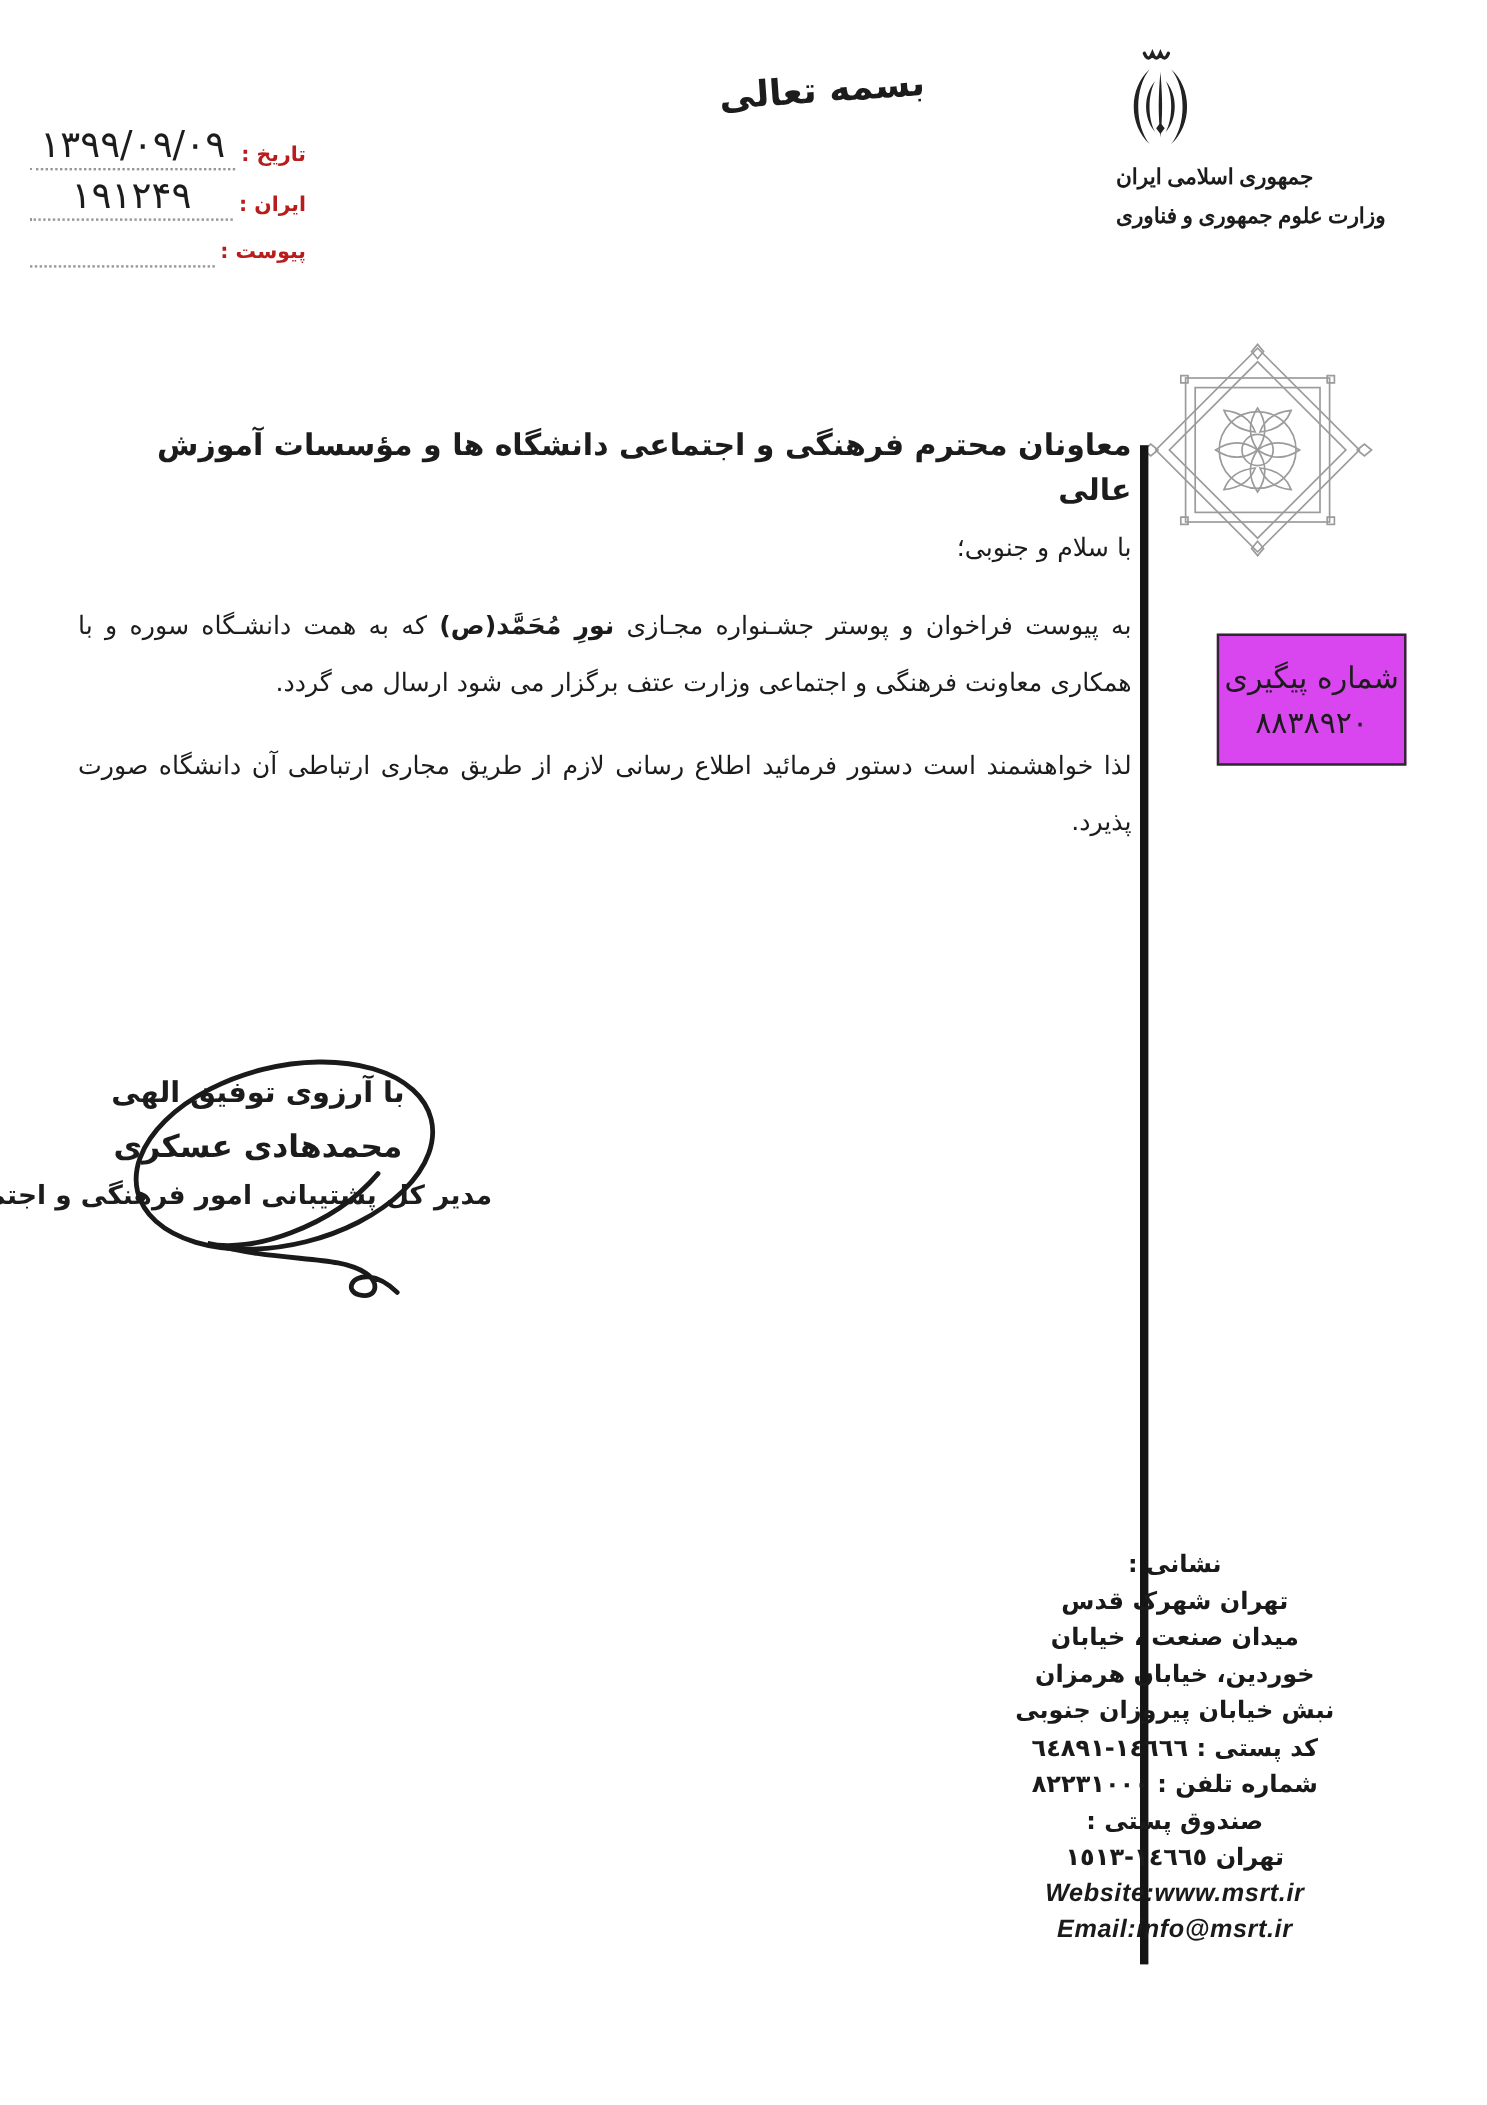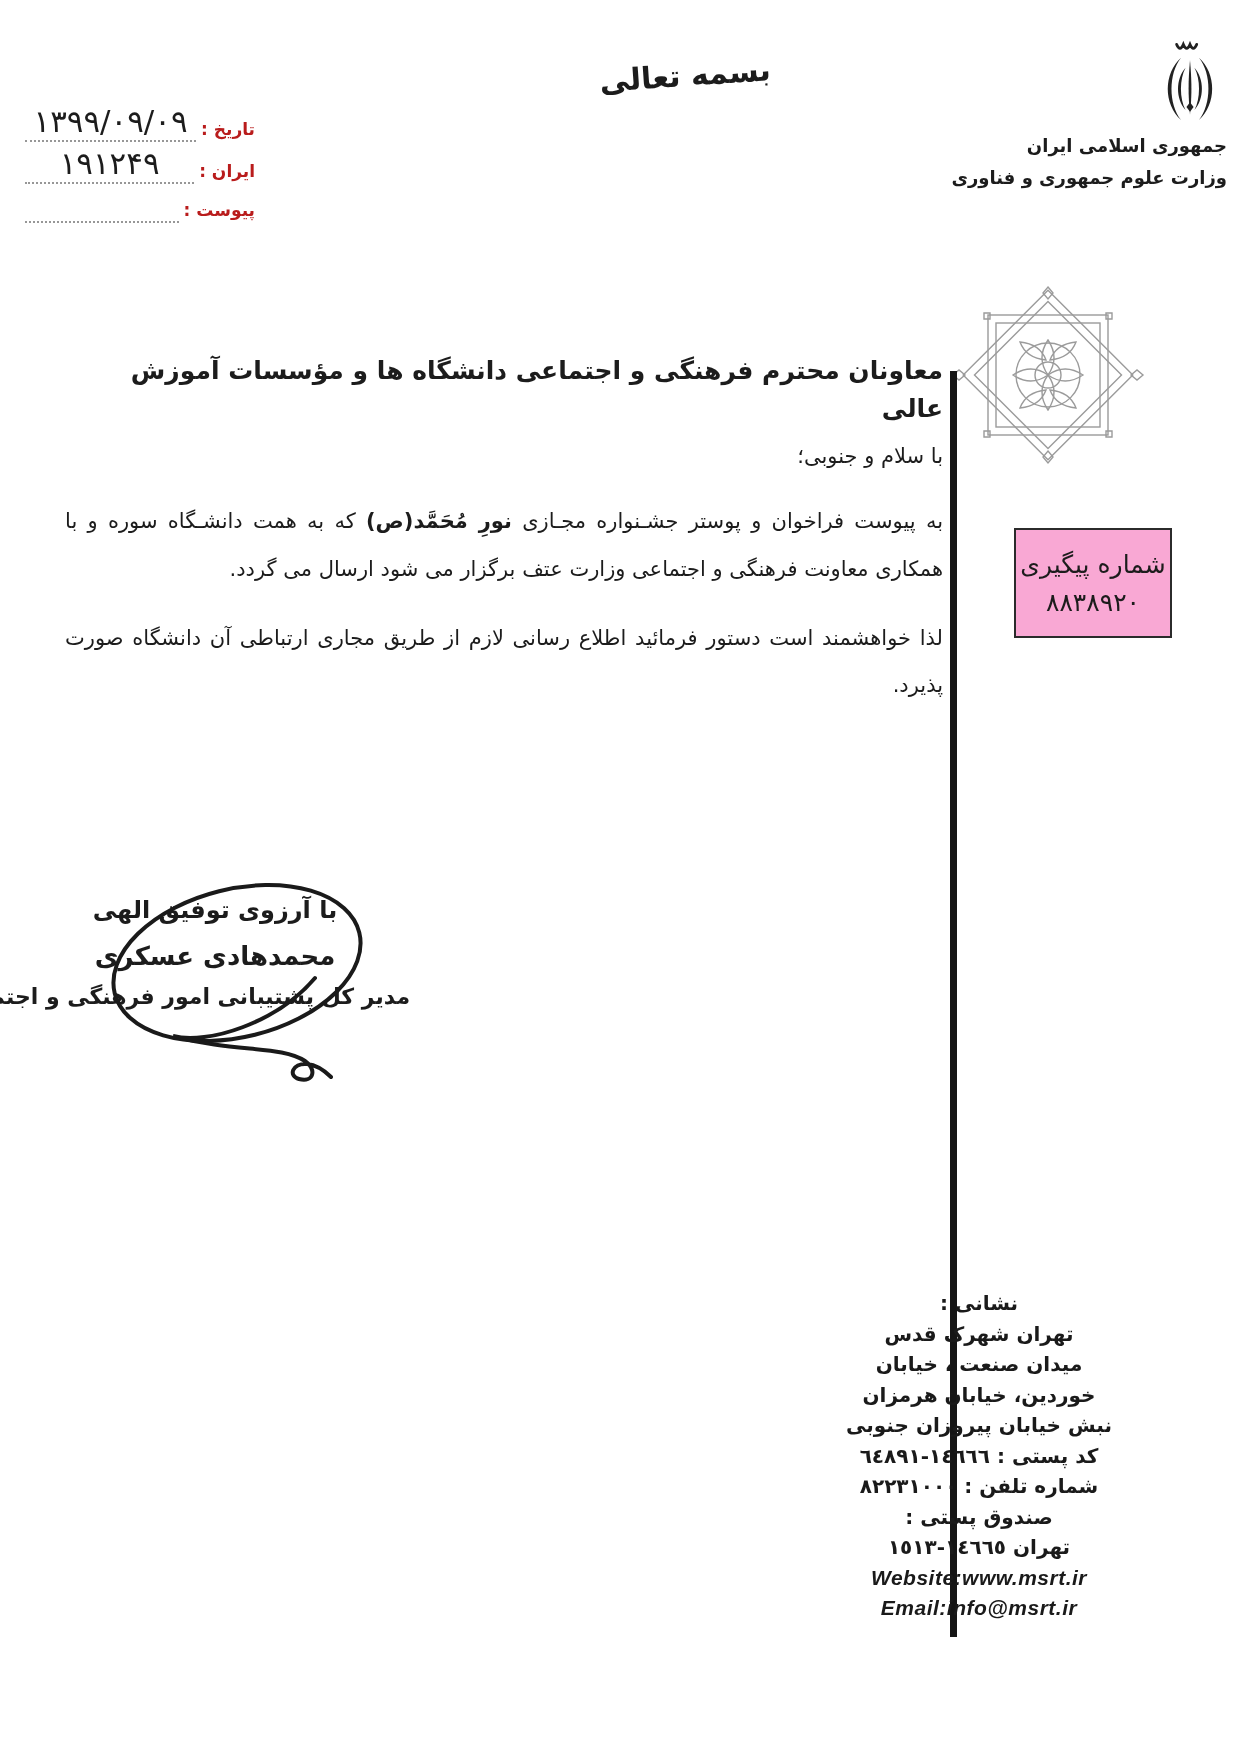--- a/index.html
+++ b/index.html
@@ -15,39 +15,39 @@
   .meta-label { font-size:17px; font-weight:bold; white-space:nowrap; padding-bottom:3px; color:#b91c1c; }
   .meta-value { flex:1; border-bottom:2px dotted #979797; font-size:31px; line-height:1.15;
                 min-height:32px; text-align:center; direction:ltr; }
   .meta-value.empty { min-height:16px; }
 
   
   .besmele { position:absolute; left:565px; top:58px; width:240px; text-align:center;
              font-size:30px; font-weight:600; transform:rotate(-4deg); }
 
   
-  .org { position:absolute; left:977px; top:40px; width:250px; text-align:right; direction:rtl; }
+  .org { position:absolute; left:930px; top:40px; width:250px; text-align:left; direction:rtl;font-family:Liberation Serif, serif; }
   .org-line { font-size:18px; font-weight:600; margin-top:11px; white-space:nowrap; }
 
   
   .ornament { position:absolute; left:948px; top:280px; }
   .vline { position:absolute; left:950px; top:371px; width:7px; height:1266px; background:#151515; }
 
   
   .line { position:absolute; left:65px; width:878px; direction:rtl; font-size:21px; line-height:1.5; }
   .recipient { top:352px; font-size:25px; font-weight:bold; }
   .salutation { top:441px; }
   .jline { text-align:justify; text-align-last:justify; }
   .p1l1 { top:506px; } .p1l2 { top:554px; } .p2l1 { top:623px; } .p2l2 { top:670px; }
   .b { font-weight:bold; }
 
   
   .tracking { position:absolute; left:1014px; top:528px; width:158px; height:110px;
               border:2.5px solid #2b2b2b; direction:rtl; display:flex; flex-direction:column;
-              justify-content:center; align-items:center; row-gap:9px; background:#f9a8d4; }
+              justify-content:center; align-items:center; row-gap:9px; background:#d946ef; }
   .tracking .t1 { font-size:25px; white-space:nowrap; }
   .tracking .t2 { font-size:25px; letter-spacing:3px; }
 
   
   .sig-text { position:absolute; left:20px; width:390px; text-align:center;
               direction:rtl; font-weight:bold; white-space:nowrap; }
   .sig1 { top:896px; font-size:24px; }
   .sig2 { top:941px; font-size:26px; }
   .sig3 { top:984px; font-size:22px; }
   .sig-svg { position:absolute; left:15px; top:855px; }

